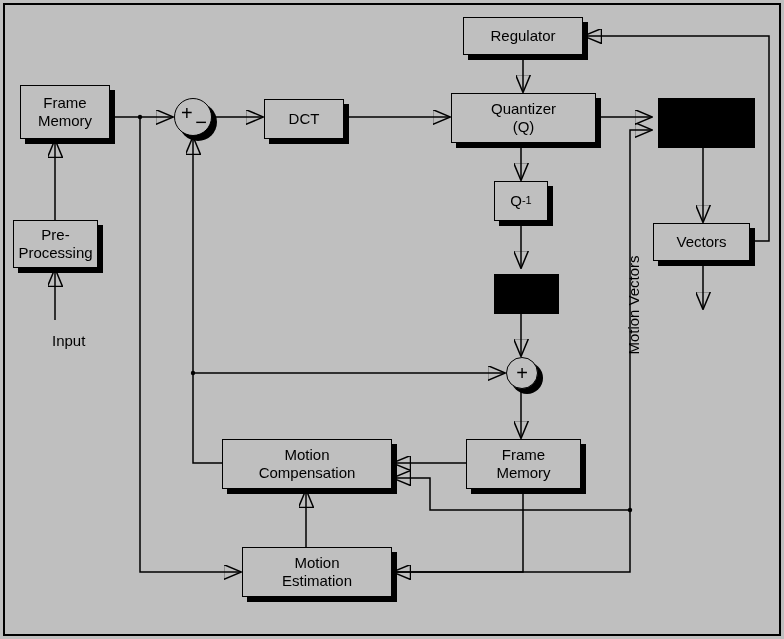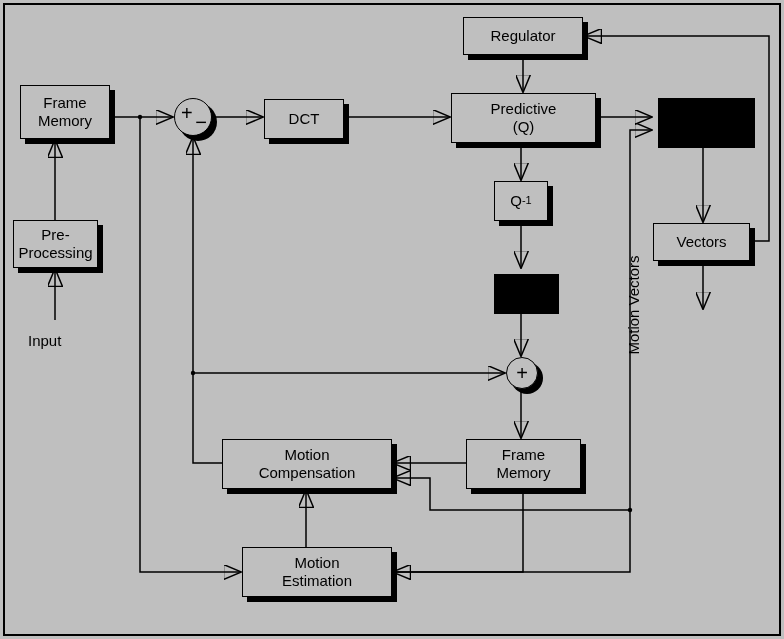--- a/index.html
+++ b/index.html
@@ -28,20 +28,21 @@
     padding: 16px;
   }
   .shadow {
     position: absolute;
     background: #000;
   }
   .label {
     position: absolute;
     text-align: center;
     line-height: 1.2;
+    margin-left: 24px;
   }
   .circ {
     position: absolute;
     border-radius: 50%;
     border: 1.5px solid #000;
     background: #bfbfbf;
     display: flex;
     align-items: center;
     justify-content: center;
     font-size: 22px;
@@ -85,21 +86,21 @@
   <div class="shadow" style="left:247px;top:552px;width:150px;height:50px"></div>
   <div class="circ-shadow" style="left:179px;top:103px;width:38px;height:38px"></div>
   <div class="circ-shadow" style="left:511px;top:362px;width:32px;height:32px"></div>
 
   <div class="box" style="left:20px;top:85px;width:90px;height:54px;white-space:pre">Frame
 Memory</div>
   <div class="box" style="left:264px;top:99px;width:80px;height:40px">DCT</div>
   <div class="box" style="left:13px;top:220px;width:85px;height:48px;white-space:pre">Pre-
 Processing</div>
   <div class="box" style="left:463px;top:17px;width:120px;height:38px">Regulator</div>
-  <div class="box" style="left:451px;top:93px;width:145px;height:50px;white-space:pre">Predictive
+  <div class="box" style="left:451px;top:93px;width:145px;height:50px;white-space:pre">Quantizer
 (Q)</div>
   <div class="box" style="left:653px;top:223px;width:97px;height:38px">Vectors</div>
   <div class="box" style="left:494px;top:181px;width:54px;height:40px">
     <span>Q</span>
       <span class="sup">-1</span>
   </div>
   <div class="box" style="left:466px;top:439px;width:115px;height:50px;white-space:pre">Frame
 Memory</div>
   <div class="box" style="left:222px;top:439px;width:170px;height:50px;white-space:pre">Motion
 Compensation</div>

